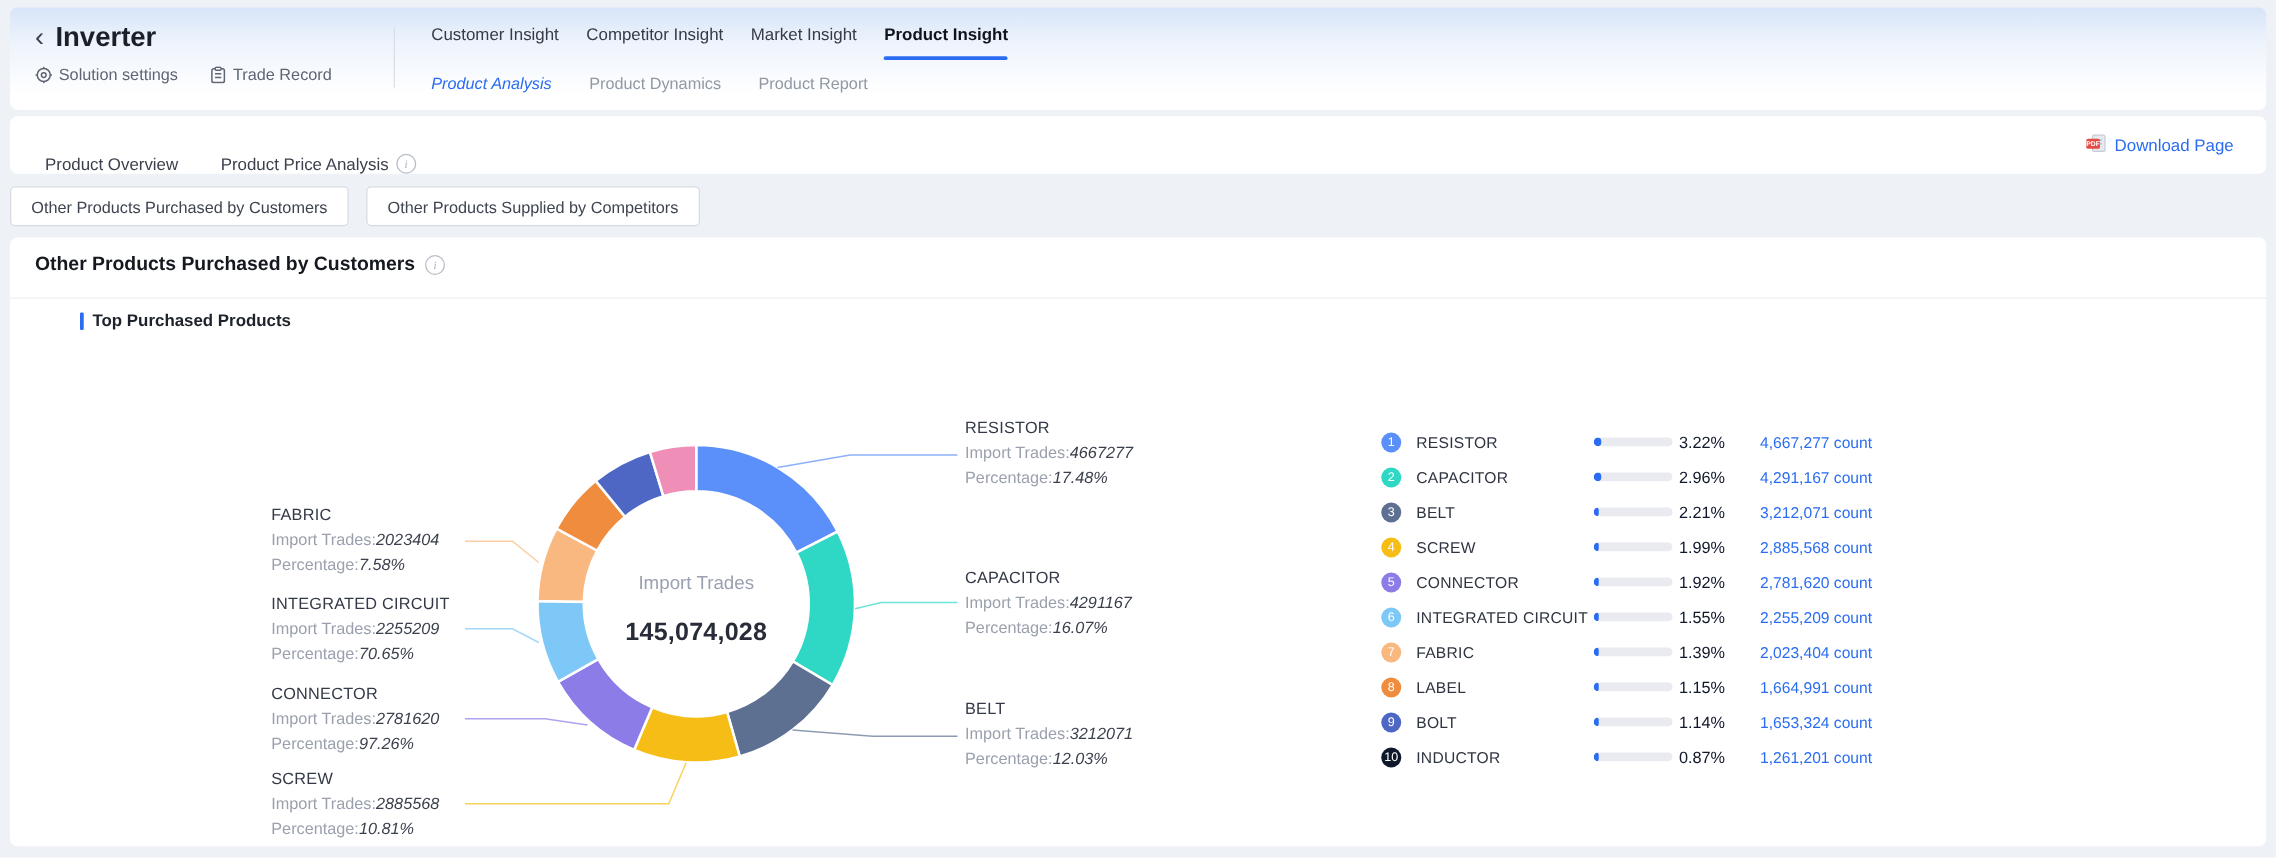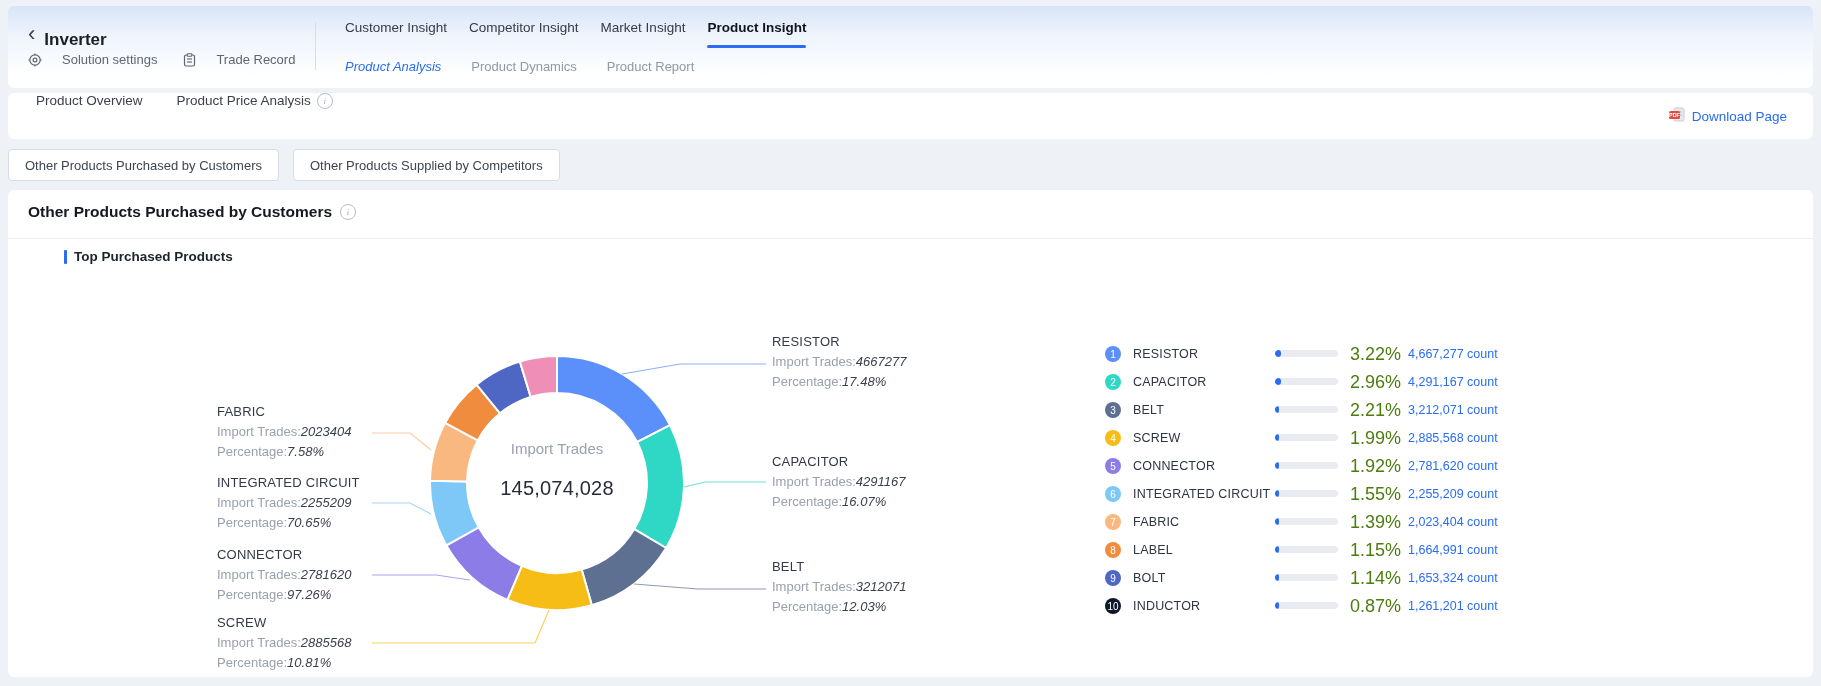--- a/index.html
+++ b/index.html
@@ -10,73 +10,73 @@
     -webkit-font-smoothing:antialiased;
   }
   
   .header-card{
     position:absolute;left:8px;right:8px;top:6px;height:82px;
     background:linear-gradient(180deg,#d8e4f8 0%,#eef4fc 35%,#ffffff 85%);
     border-radius:6px;
   }
   .brand{position:absolute;left:20px;top:11px;display:flex;align-items:center;gap:9px;}
   .back{font-size:22px;line-height:20px;color:#3c414d;cursor:pointer;padding-top:0px;}
-  .brand-title{font-size:17px;font-weight:700;color:#1b1f27;margin-top:13px;}
+  .brand-title{font-size:22px;font-weight:700;color:#1b1f27;}
   .header-actions{position:absolute;left:20px;top:46px;display:flex;gap:26px;}
-  .haction{display:flex;align-items:center;gap:20px;font-size:13px;color:#5f6573;cursor:pointer;}
+  .haction{display:flex;align-items:center;gap:5px;font-size:13px;color:#5f6573;cursor:pointer;}
   .haction svg{display:block;}
   .vdiv{position:absolute;left:307px;top:16px;height:48px;width:1px;background:#d9dde7;}
   .primary-tabs{position:absolute;left:337px;top:13px;display:flex;gap:22px;}
   .ptab{font-size:13.5px;color:#363b46;cursor:pointer;line-height:18px;}
   .ptab.active{color:#10141d;font-weight:700;}
   .ptab.active::after{content:"";display:block;height:3px;border-radius:2px;background:#2a6cf2;margin-top:8px;}
   .secondary-tabs{position:absolute;left:337px;top:53px;display:flex;gap:30px;font-size:13px;}
   .stab{color:#9298a4;cursor:pointer;}
   .stab.active{color:#2a6cf2;font-style:italic;}
   
   .toolbar{position:absolute;left:8px;right:8px;top:93px;height:46px;background:#fff;border-radius:6px;}
   .toolbar-tabs{position:absolute;left:28px;top:0;height:100%;display:flex;gap:34px;}
-  .t2{position:relative;height:100%;display:flex;align-items:flex-start;gap:6px;font-size:13.5px;color:#3b404c;cursor:pointer;}
+  .t2{position:relative;height:100%;display:flex;align-items:flex-end;gap:6px;font-size:13.5px;color:#3b404c;cursor:pointer;}
   .t2.active{color:#2a6cf2;}
   .t2.active::after{content:"";position:absolute;left:0;right:0;bottom:0;height:3px;background:#2a6cf2;border-radius:2px 2px 0 0;}
   .download{position:absolute;right:26px;top:0;height:100%;display:flex;align-items:center;gap:6px;color:#2a6cf2;font-size:13.5px;cursor:pointer;}
   
   .info{display:inline-flex;width:14px;height:14px;border:1px solid #b7bcc6;border-radius:50%;
     color:#a9aeb9;font-size:9px;align-items:center;justify-content:center;font-family:"Liberation Serif",serif;font-style:italic;}
   .info::before{content:"i";}
   
   .seg-buttons{position:absolute;left:8px;top:149px;display:flex;gap:14px;}
   .seg-btn{height:30px;padding:0 16px;display:inline-flex;align-items:center;background:#fff;
     border:1px solid #d8dbe3;border-radius:4px;font-size:13px;color:#3e4450;cursor:pointer;}
   
   .main-card{position:absolute;left:8px;right:8px;top:190px;height:487px;background:#fff;border-radius:6px;}
   .section-head{position:absolute;left:20px;top:13px;display:flex;align-items:center;gap:8px;}
   .section-title{font-size:15.5px;font-weight:700;color:#15181f;}
   .head-divider{position:absolute;left:0;right:0;top:48px;height:1px;background:#edeff3;}
   .subhead{position:absolute;left:28px;top:59px;display:flex;align-items:center;gap:7px;margin-left:28px;}
   .blue-bar{width:3px;height:14px;background:#2a6cf2;border-radius:1px;}
   .sub-title{font-size:13.5px;font-weight:700;color:#1d222b;}
   .chart-svg{position:absolute;left:0;top:0;width:1805px;height:487px;}
-  .donut-center{position:absolute;left:449px;top:250px;width:200px;text-align:center;pointer-events:none;}
+  .donut-center{position:absolute;left:449px;top:268px;width:200px;text-align:center;pointer-events:none;}
   .dc-label{font-size:15px;line-height:18px;color:#9aa1af;}
-  .dc-value{font-size:20px;line-height:24px;color:#272c38;margin-top:18px;font-weight:400;letter-spacing:.2px;}
+  .dc-value{font-size:20px;line-height:24px;color:#272c38;margin-top:18px;font-weight:700;letter-spacing:.2px;}
   
   .callout{position:absolute;font-size:13px;white-space:nowrap;}
   .c-name{color:#333947;font-weight:500;line-height:17px;margin-bottom:2px;letter-spacing:.2px;}
   .c-line{line-height:20px;color:#9aa0ad;}
   .c-v{color:#3b404d;font-style:italic;}
   
   .legend{position:absolute;left:1097px;top:150px;width:490px;}
   .lrow{position:relative;height:28px;cursor:pointer;}
   .lbadge{position:absolute;left:0;top:6px;width:16px;height:16px;border-radius:50%;color:#fff;
     font-size:10px;display:flex;align-items:center;justify-content:center;}
   .lname{position:absolute;left:28px;top:0;line-height:28px;font-size:12.5px;color:#2e3440;font-weight:500;letter-spacing:.2px;}
   .lbar{position:absolute;left:170px;top:10px;width:63px;height:7px;background:#eaebf1;border-radius:4px;overflow:hidden;}
   .lfill{height:100%;background:#2a6cf2;border-radius:4px;}
-  .lpct{position:absolute;left:242px;top:0;width:54px;line-height:28px;text-align:right;font-size:18px;color:#4d7c0f;}
+  .lpct{position:absolute;left:221px;top:0;width:54px;line-height:28px;text-align:right;font-size:13px;color:#0f172a;}
   .lcount{position:absolute;left:303px;top:0;line-height:28px;font-size:12.5px;color:#2a6cf2;}
 </style>
 </head>
 <body>
 
 <div class="header-card">
   <div class="brand">
     <span class="back">‹</span>
     <span class="brand-title">Inverter</span>
   </div>

